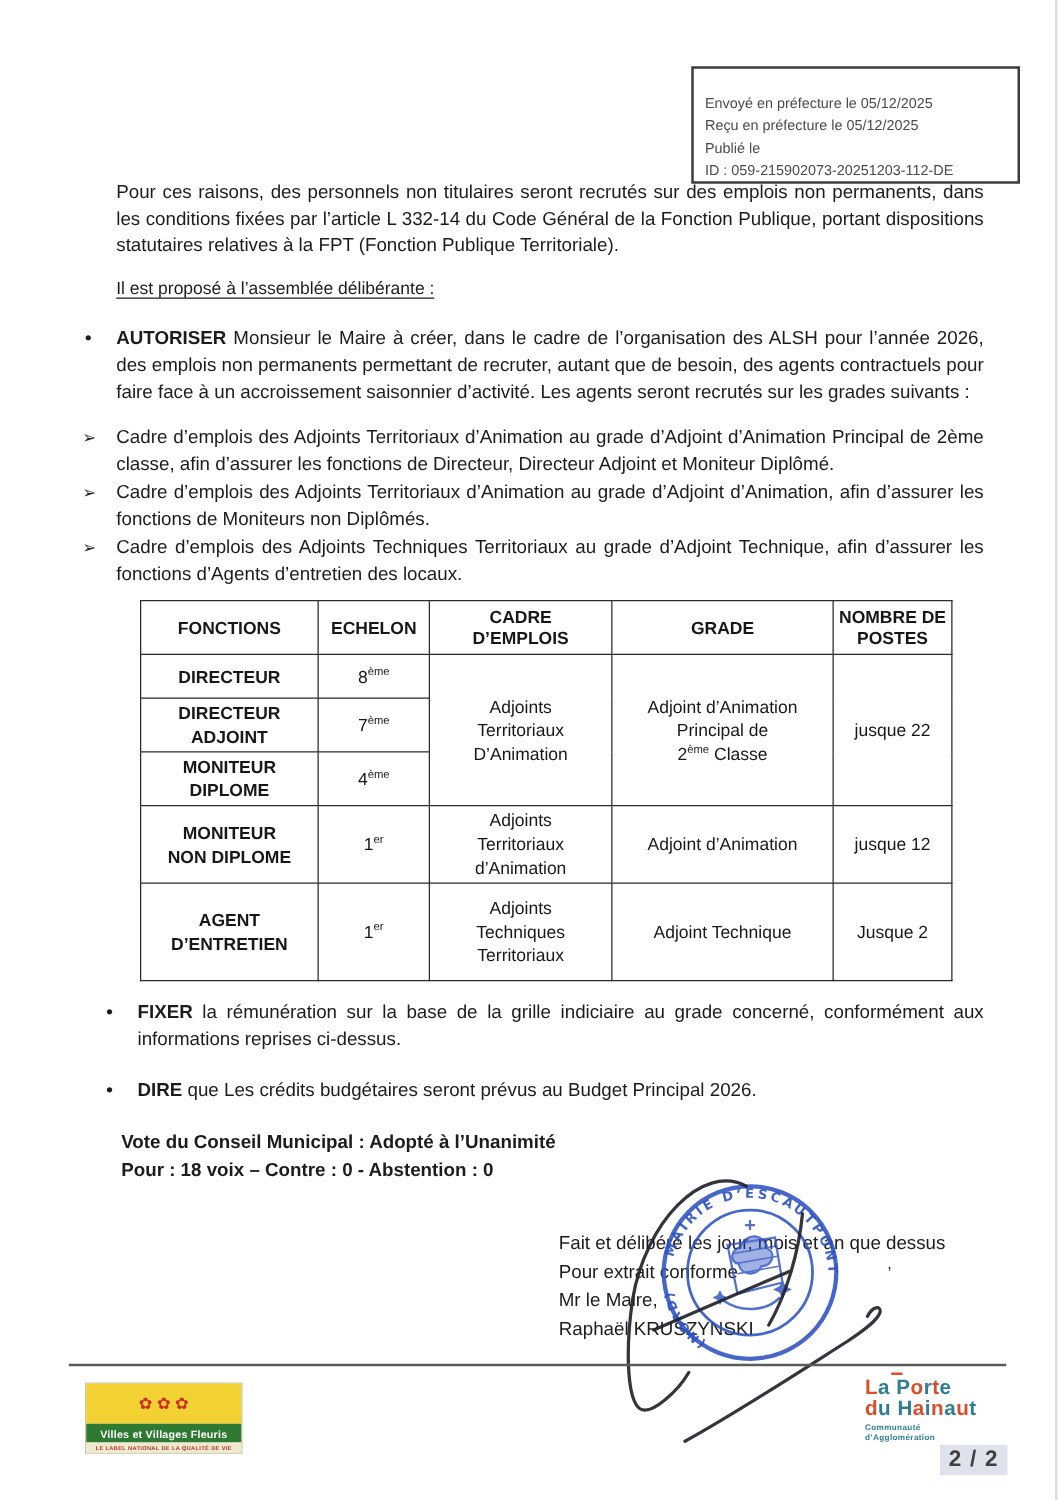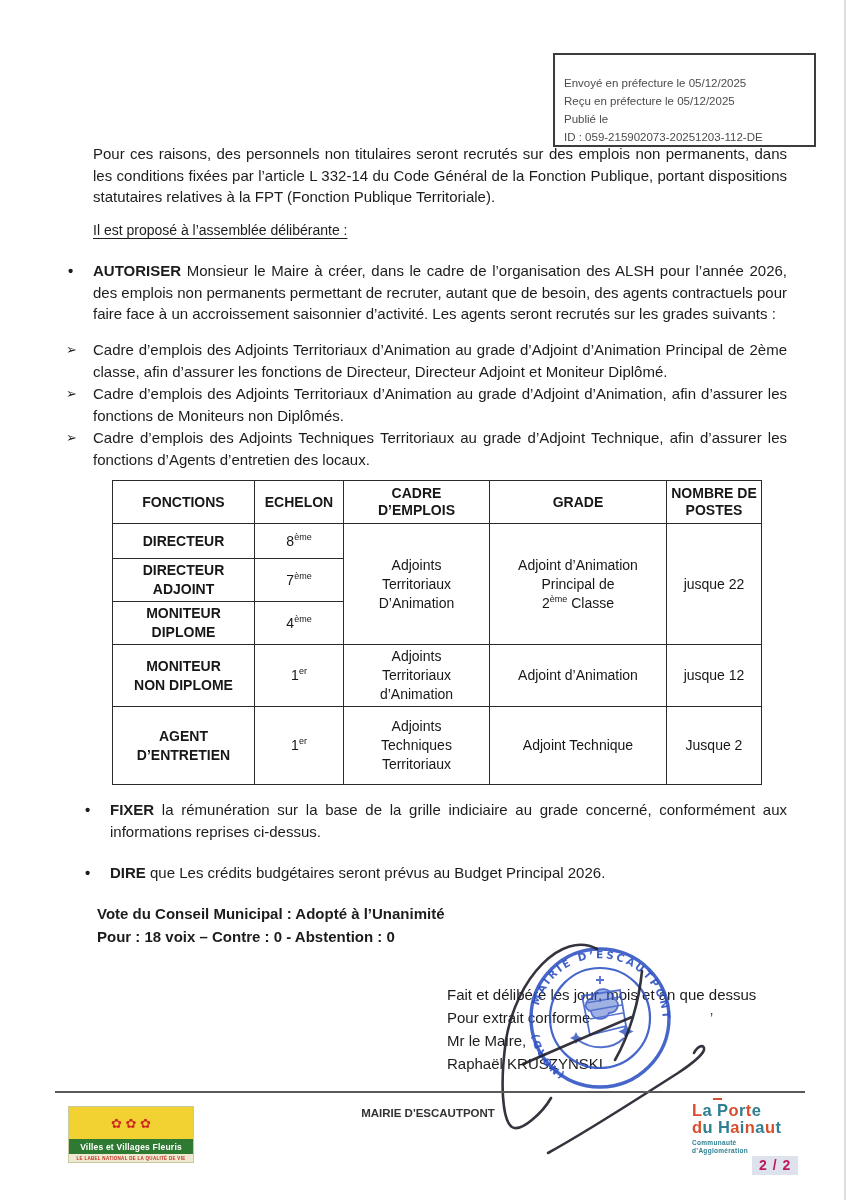--- a/index.html
+++ b/index.html
@@ -63,22 +63,22 @@
 
   
   .footer-center{position:absolute;left:218px;top:1106px;width:420px;text-align:center;color:#3f3f3f;font-size:11px;line-height:15.5px;}
   .footer-center .org{font-weight:bold;font-size:11.5px;color:#333;}
 
   
   .logo-hainaut{position:absolute;left:692px;top:1102px;width:120px;line-height:17px;font-size:16.5px;font-weight:bold;letter-spacing:.4px;}
   .lh-sub{font-size:6.5px;font-weight:bold;color:#2e7f93;line-height:8px;margin-top:3px;letter-spacing:.3px;}
   .lh-dash{position:absolute;width:9px;height:2px;background:#d94f2b;}
   .page-num{
-    position:absolute;left:752px;top:1156px;background:#dde2ec;color:#be185d;
-    font-weight:bold;font-size:14px;padding:1px 7px 2px 7px;letter-spacing:1px;
+    position:absolute;left:752px;top:1156px;background:#dde2ec;color:#404040;
+    font-weight:bold;font-size:18px;padding:1px 7px 2px 7px;letter-spacing:1px;
   }
   .ink-mark{position:absolute;left:710px;top:1010px;font-size:14px;color:#3a3a3a;}
   .overlay{position:absolute;left:0;top:0;pointer-events:none;}
 </style>
 </head>
 <body>
 
 <div class="page">
 
   <div class="pref-box">
@@ -236,21 +236,20 @@
 
   <div class="footer-line"></div>
 
   <div class="logo-fleuris">
     <div class="lf-yellow" style="color:#cf2c21;font-size:13px;">✿ ✿ ✿</div>
     <div class="lf-green">Villes et Villages Fleuris</div>
     <div class="lf-red">LE LABEL NATIONAL DE LA QUALITÉ DE VIE</div>
   </div>
 
   <div class="footer-center">
-    <div class="org">MAIRIE D'ESCAUTPONT</div>
   </div>
 
   <div class="logo-hainaut">
     <div class="lh-dash" style="left:21px;top:-4px;"></div>
     <div><span style="color: rgb(217, 79, 43);">L</span><span style="color: rgb(46, 127, 147);">a</span><span> </span><span style="color: rgb(46, 127, 147);">P</span><span style="color: rgb(217, 79, 43);">o</span><span style="color: rgb(46, 127, 147);">r</span><span style="color: rgb(217, 79, 43);">t</span><span style="color: rgb(46, 127, 147);">e</span></div>
     <div><span style="color: rgb(217, 79, 43);">d</span><span style="color: rgb(46, 127, 147);">u</span><span> </span><span style="color: rgb(46, 127, 147);">H</span><span style="color: rgb(217, 79, 43);">a</span><span style="color: rgb(46, 127, 147);">i</span><span style="color: rgb(217, 79, 43);">n</span><span style="color: rgb(46, 127, 147);">a</span><span style="color: rgb(217, 79, 43);">u</span><span style="color: rgb(46, 127, 147);">t</span></div>
     <div class="lh-sub preline">Communauté
 d’Agglomération</div>
   </div>
 

